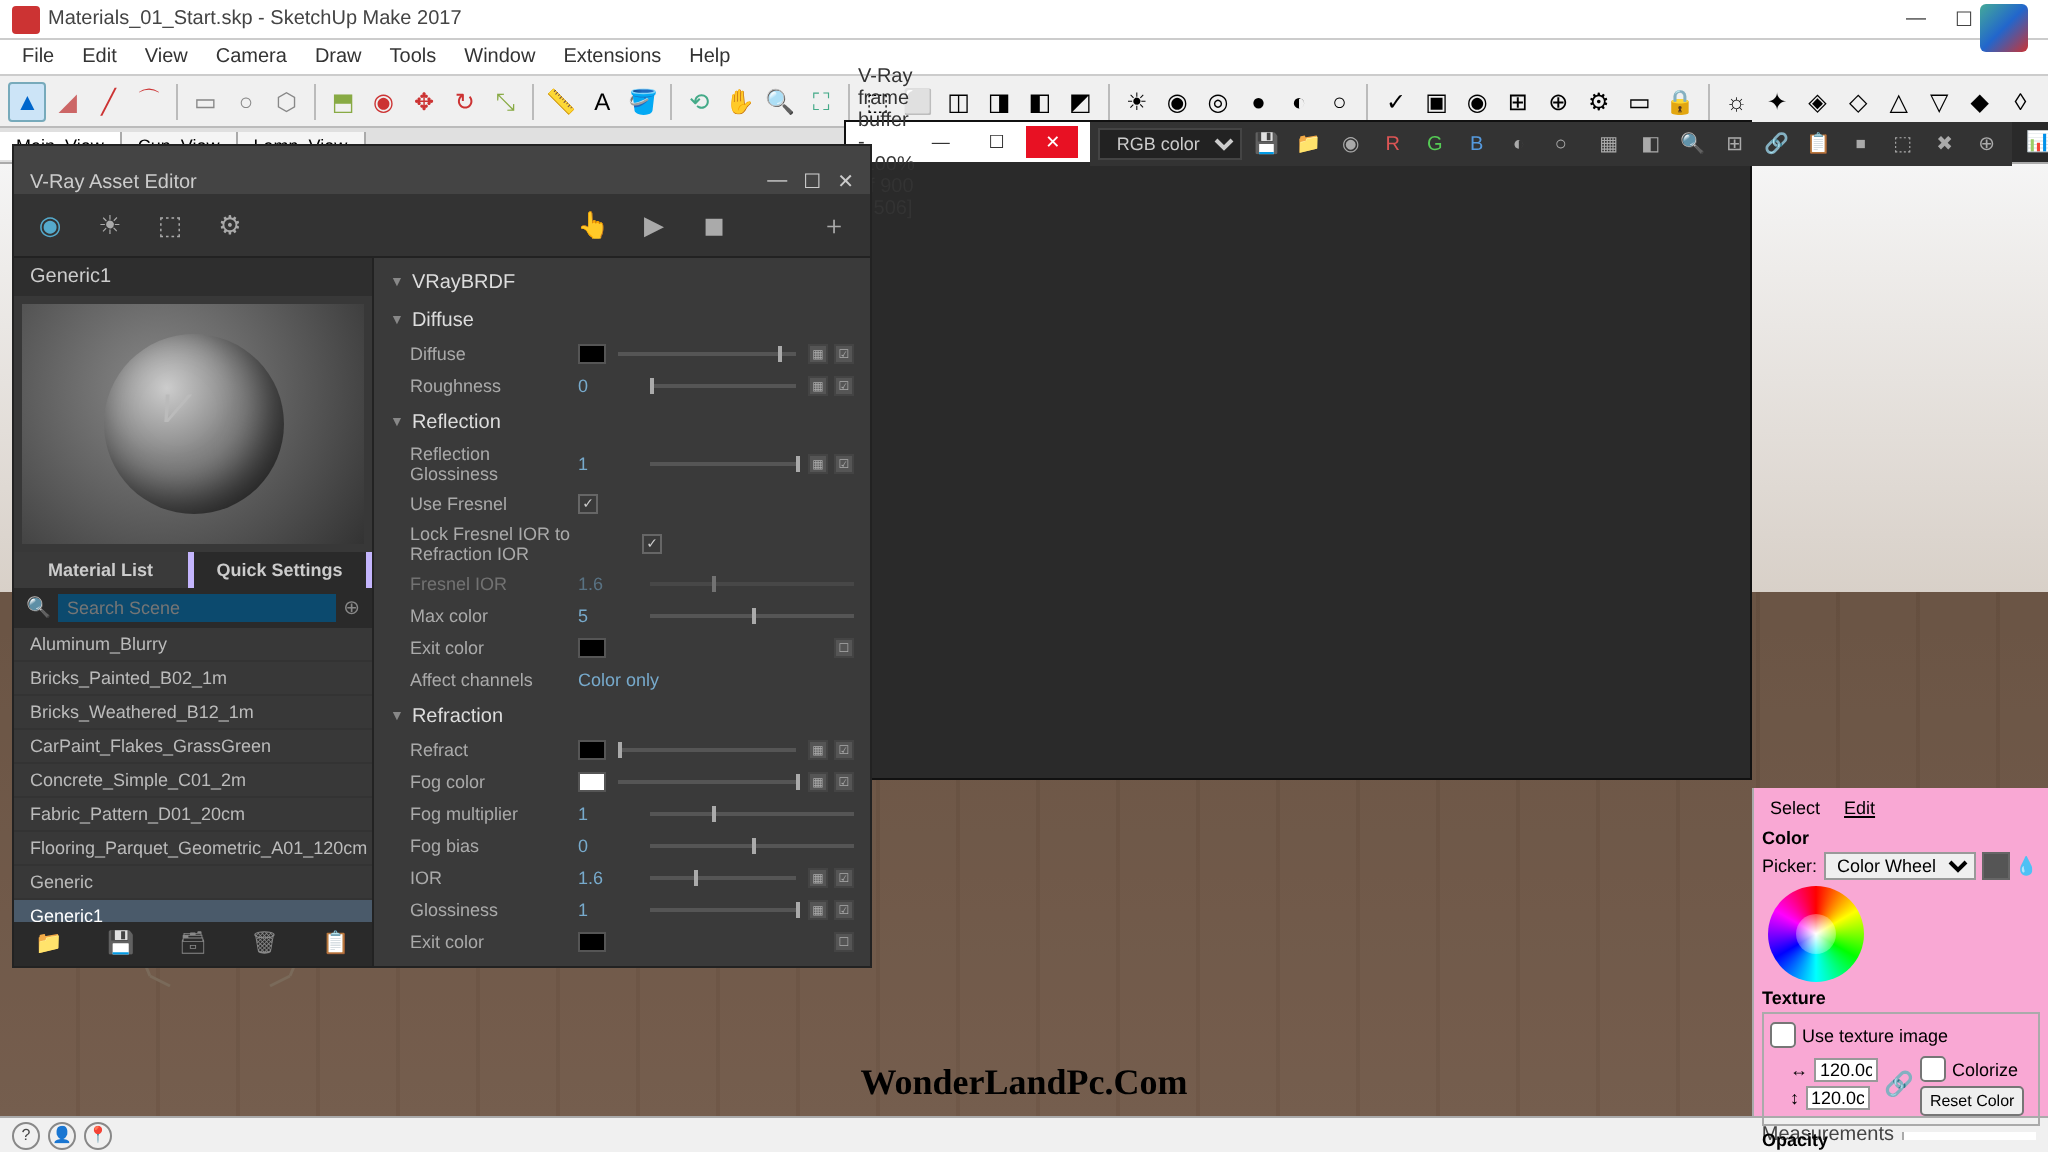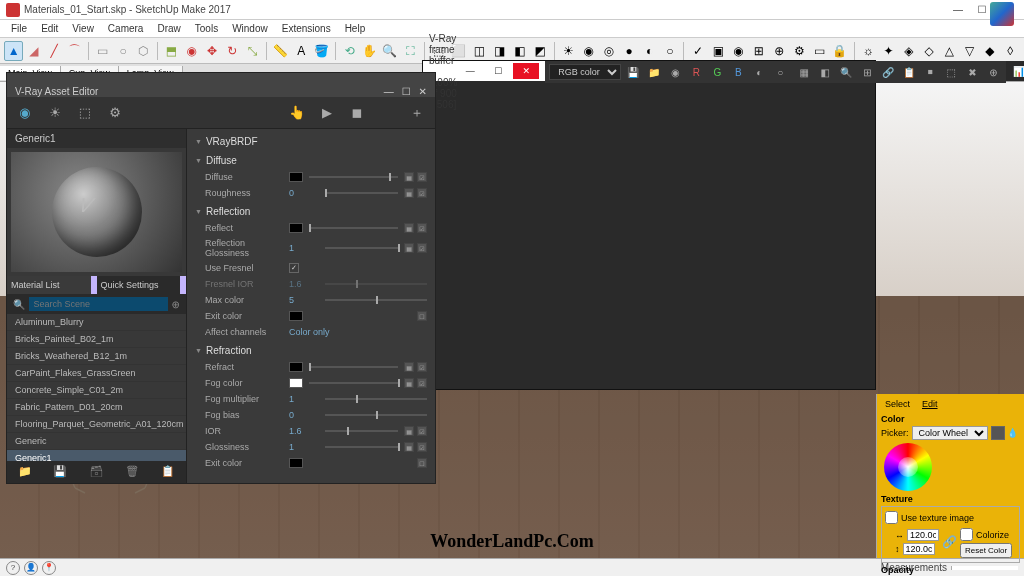--- a/index.html
+++ b/index.html
@@ -55,21 +55,21 @@
 .ve-toolbar { height:32px; background:#333; display:flex; align-items:center; padding:0 8px; gap:10px; border-bottom:1px solid #222; }
 .ve-tb-icon { width:20px; height:20px; border-radius:3px; cursor:pointer; display:flex; align-items:center; justify-content:center; font-size:13px; color:#aaa; }
 .ve-tb-icon.active { color:#5ac; }
 .ve-body { flex:1; display:flex; overflow:hidden; }
 .ve-left { width:180px; background:#383838; display:flex; flex-direction:column; border-right:1px solid #222; }
 .ve-matname { padding:4px 8px; font-size:10px; background:#2e2e2e; }
 .ve-preview { height:120px; background:radial-gradient(circle at 40% 35%,#888,#333); margin:4px; position:relative; display:flex; align-items:center; justify-content:center; }
 .ve-sphere { width:90px; height:90px; border-radius:50%; background:radial-gradient(circle at 35% 30%,#ccc 0%,#888 40%,#444 100%); box-shadow:inset -8px -8px 20px rgba(0,0,0,.6); position:relative; }
 .ve-sphere::after { content:"V"; position:absolute; top:30%; left:30%; font-size:20px; color:#bbb; font-style:italic; transform:skewX(-15deg); }
 .ve-tabs { display:flex; background:#2a2a2a; font-size:9px; }
-.ve-tab { flex:1; padding:4px; cursor:pointer; border-right:6px solid #c4b5fd; }
+.ve-tab { flex:1; padding:4px; text-align:center; cursor:pointer; border-right:3px solid #c4b5fd;font-weight:bold; }
 .ve-tab.active { background:#3a3a3a; }
 .ve-search { padding:3px 6px; background:#2a2a2a; display:flex; align-items:center; gap:4px; }
 .ve-search input { flex:1; background:#0c4a6e; border:none; color:#aaa; font-size:9px; padding:2px 4px; }
 .ve-list { flex:1; overflow-y:auto; }
 .ve-list-item { padding:3px 8px; font-size:9px; color:#bbb; cursor:pointer; border-bottom:1px solid #333; }
 .ve-list-item.sel { background:#4a5a6a; color:#fff; }
 .ve-bottom { height:22px; background:#2a2a2a; display:flex; align-items:center; justify-content:space-around; }
 .ve-bicon { width:14px; height:14px; cursor:pointer; color:#888; font-size:11px; }
 
 .ve-right { flex:1; background:#3a3a3a; overflow-y:auto; padding:4px 8px; }
@@ -100,21 +100,21 @@
 .fb-btn.r { color:#d55; } .fb-btn.g { color:#5c5; } .fb-btn.b { color:#59d; }
 .fb-canvas { flex:1; background:linear-gradient(to bottom,#c8c4bc 0%,#b8b0a8 50%,#8a7058 50%,#6a5242 100%); position:relative; overflow:hidden; }
 .fb-noise { position:absolute; inset:0; background-image:radial-gradient(#fff1 1px,transparent 1px); background-size:3px 3px; opacity:.3; }
 .fb-chair { position:absolute; width:90px; height:90px; background:radial-gradient(ellipse at 50% 40%,#9a8060,#6a4a30); border-radius:50% 50% 20% 20%; }
 .fb-table { position:absolute; bottom:75px; left:50%; transform:translateX(-50%); width:140px; height:60px; }
 .fb-table-top { width:140px; height:10px; background:#3a3530; border-radius:50%; }
 .fb-lamp { position:absolute; top:20px; right:80px; width:40px; height:45px; background:#7aacc8; border-radius:50% 50% 10% 10%; }
 .fb-bottom { height:20px; background:#2a2a2a; display:flex; align-items:center; padding:0 4px; gap:3px; }
 
 
-.rpanel { position:absolute; top:394px; right:0; width:148px; bottom:18px; background:#eab308; border-left:1px solid #aaa; font-size:9px; z-index:20; padding:2px 4px; }
+.rpanel { position:absolute; top:394px; right:0; width:148px; bottom:18px; background:#f9a8d4; border-left:1px solid #aaa; font-size:9px; z-index:20; padding:2px 4px; }
 .rpanel .rtabs { display:flex; gap:4px; padding:2px 0; }
 .rpanel .rtab { padding:1px 4px; cursor:pointer; }
 .rpanel .rtab.active { text-decoration:underline; }
 .rpanel .rlabel { font-weight:bold; margin:2px 0; }
 .rpanel .rrow { display:flex; align-items:center; gap:3px; margin:2px 0; }
 .rpanel select, .rpanel input { font-size:9px; padding:0 2px; border:1px solid #999; }
 .colorwheel { width:48px; height:48px; border-radius:50%; background:conic-gradient(red,yellow,lime,cyan,blue,magenta,red); margin:3px; position:relative; }
 .colorwheel::after { content:""; position:absolute; inset:14px; border-radius:50%; background:radial-gradient(#fff,#fff0); }
 .rpanel fieldset { border:1px solid #aaa; padding:2px 3px; margin:2px 0; }
 .rpanel .swatch { width:14px; height:14px; background:#fff; border:1px solid #666; }
@@ -328,43 +328,36 @@
               <span class="ei">☑</span>
             </div>
           </div>
       </div>
       <div class="ve-section">
         <div class="ve-shead">
             <span class="arrow">▼</span>
             <span>Reflection</span>
           </div>
         <div class="ve-prop">
-            <span class="plabel">Reflect</span>
-            <span class="swatch"></span>
-            <div class="slider">
-              <div class="knob" style="left:0%"></div>
-            </div>
-            <div class="endicons">
-              <span class="ei">▦</span>
-              <span class="ei">☑</span>
-            </div>
-          </div>
-        <div class="ve-prop">
             <span class="plabel">Reflection Glossiness</span>
             <span class="val">1</span>
             <div class="slider">
               <div class="knob" style="left:100%"></div>
             </div>
             <div class="endicons">
               <span class="ei">▦</span>
               <span class="ei">☑</span>
             </div>
           </div>
         <div class="ve-prop">
             <span class="plabel">Use Fresnel</span>
+            <span class="chk on"></span>
+          </div>
+        <div class="ve-prop">
+            <span class="plabel" style="width:110px">Lock Fresnel IOR to Refraction IOR</span>
             <span class="chk on"></span>
           </div>
         <div class="ve-prop" style="opacity:.5">
             <span class="plabel">Fresnel IOR</span>
             <span class="val">1.6</span>
             <div class="slider">
               <div class="knob" style="left:30%"></div>
             </div>
           </div>
         <div class="ve-prop">

